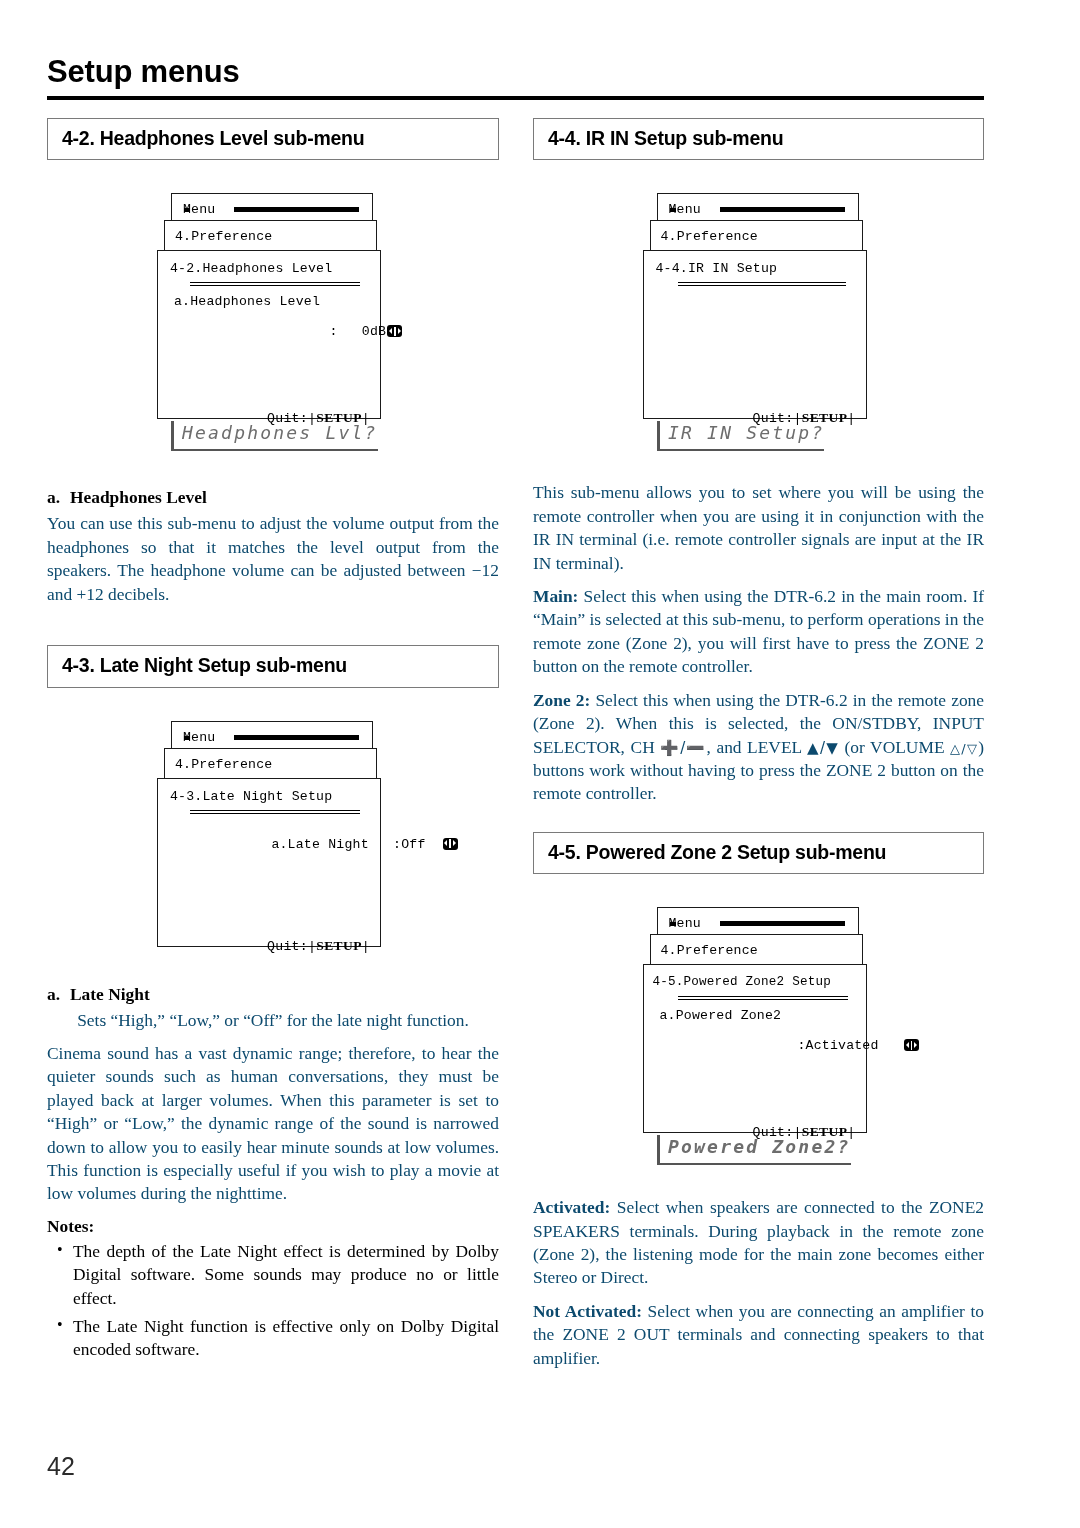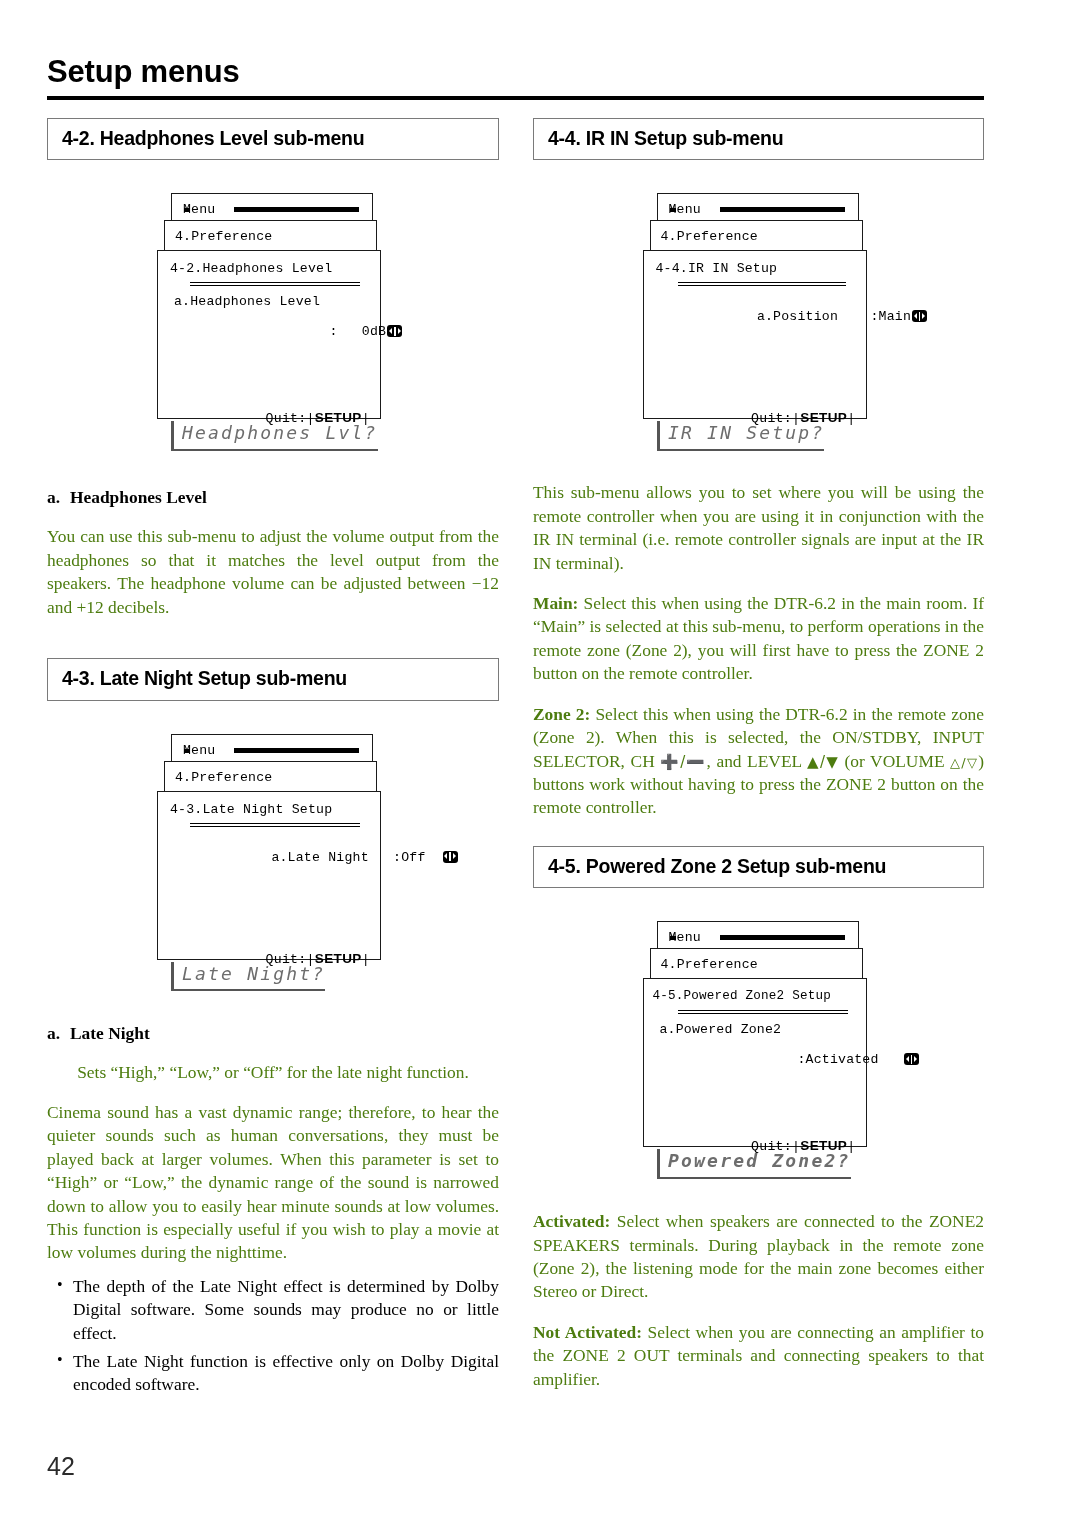--- a/index.html
+++ b/index.html
@@ -174,21 +174,21 @@
   .item-line-2 { left: 16px; top: 58px; }
 
   .quit-row {
     left: 0;
     right: 10px;
     top: 144px;
     text-align: right;
     letter-spacing: 0.3px;
   }
   .quit-row .setup-key {
-    font-family: Liberation Sans, sans-serif;
+    font-family: Liberation Serif, serif;
     font-weight: bold;
     font-size: 13.5px;
     letter-spacing: 0.4px;
   }
 
   
   .arrow-badge {
     display: inline-block;
     position: relative;
     width: 15px;
@@ -249,22 +249,22 @@
     white-space: pre;
     line-height: 1.25;
   }
 
   
   .body-text {
     font-family: "Liberation Serif", serif;
     font-size: 17.4px;
     line-height: 1.345;
     text-align: justify;
-    margin: 17px 0 10px 0;
-    color: #4d7c0f;
+    margin: 4px 0 10px 0;
+    color: #0c4a6e;
   }
   .run-head {
     font-weight: bold;
   }
   .sub-head {
     font-family: "Liberation Serif", serif;
     font-size: 17.4px;
     font-weight: bold;
     margin: 0 0 1px 0;
   }
@@ -393,32 +393,28 @@
             <span>a.Late Night   :Off</span>&nbsp;&nbsp;<span class="arrow-badge"><span class="bar"></span></span>
           </div>
           <div class="win-row quit-row">
             <span>Quit:|</span><span class="setup-key">SETUP</span><span>|</span>
           </div>
         </div>
 
       </div>
     </div>
 
-    <div class="lcd" style="margin-left:124px;margin-top:-4px;">
-      <div class="lcd-inner">
-        <div class="lcd-text">Late Night?</div>
-      </div>
-    </div>
 
     <div style="margin-top:31px;">
       <div class="sub-head">
         <span class="idx">a.</span><span>Late Night</span>
       </div>
       <p class="body-text" style="text-align:center;">Sets “High,” “Low,” or “Off” for the late night function.</p>
       <p class="body-text">Cinema sound has a vast dynamic range; therefore, to hear the quieter sounds such as human conversations, they must be played back at larger volumes. When this parameter is set to “High” or “Low,” the dynamic range of the sound is narrowed down to allow you to easily hear minute sounds at low volumes. This function is especially useful if you wish to play a movie at low volumes during the nighttime.</p>
+      <div class="notes-head">Notes:</div>
       <ul class="notes">
         <li>The depth of the Late Night effect is determined by Dolby Digital software. Some sounds may produce no or little effect.</li>
         <li>The Late Night function is effective only on Dolby Digital encoded software.</li>
       </ul>
     </div>
 
   </div>
 
   <div class="col-right">
 
@@ -436,23 +432,20 @@
         </div>
 
         <div class="win win-2">
           <div class="win-row pref-label">4.Preference</div>
           <div class="pref-rule"></div>
         </div>
 
         <div class="win win-3">
           <div class="win-row sub-title">4-4.IR IN Setup</div>
           <div class="sub-rule" style="left:34px;width:168px;"></div>
-          <div class="win-row item-line-1">
-            <span>a.Position    :Main</span><span class="arrow-badge"><span class="bar"></span></span>
-          </div>
           <div class="win-row quit-row">
             <span>Quit:|</span><span class="setup-key">SETUP</span><span>|</span>
           </div>
         </div>
 
       </div>
     </div>
 
     <div class="lcd" style="margin-left:124px;margin-top:-4px;">
       <div class="lcd-inner">

